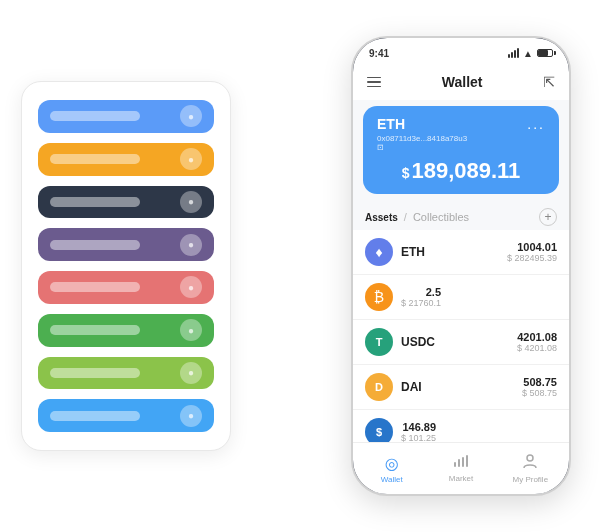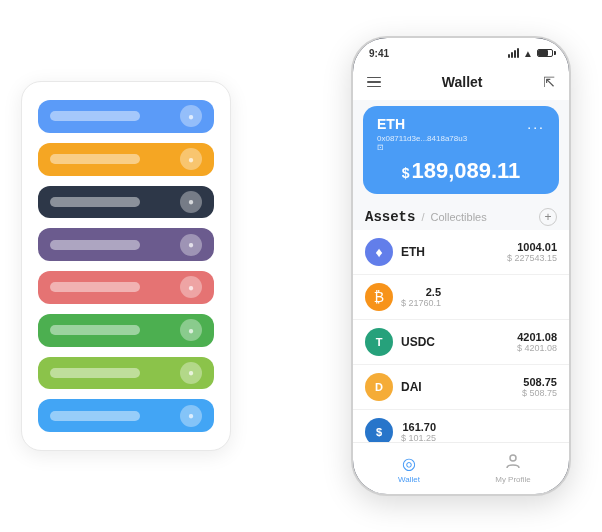--- a/index.html
+++ b/index.html
@@ -261,24 +261,23 @@
       flex-shrink: 0;
     }
 
     .assets-tabs {
       display: flex;
       gap: 6px;
       align-items: center;
     }
 
     .assets-tab-active {
-      font-size: 14px;
+      font-size: 10px;
       font-weight: 600;
       color: #222;
-      font-family: Liberation Mono, monospace;
     }
 
     .assets-tab-sep {
       font-size: 11px;
       color: #bbb;
     }
 
     .assets-tab-inactive {
       font-size: 11px;
       color: #aaa;
@@ -486,21 +485,21 @@
         </div>
       </div>
 
       <div class="asset-list">
 
         <div class="asset-item">
           <div class="asset-icon eth-icon">♦</div>
           <span class="asset-name">ETH</span>
           <div class="asset-amounts">
             <span class="asset-amount-primary">1004.01</span>
-            <span class="asset-amount-secondary">$ 227543.15</span>
+            <span class="asset-amount-secondary">$ 282495.39</span>
           </div>
         </div>
 
         <div class="asset-item">
           <div class="asset-icon imbtc-icon">₿</div>
           <div class="asset-amounts">
             <span class="asset-amount-primary">2.5</span>
             <span class="asset-amount-secondary">$ 21760.1</span>
           </div>
         </div>
@@ -519,32 +518,43 @@
           <span class="asset-name">DAI</span>
           <div class="asset-amounts">
             <span class="asset-amount-primary">508.75</span>
             <span class="asset-amount-secondary">$ 508.75</span>
           </div>
         </div>
 
         <div class="asset-item">
           <div class="asset-icon usdc-icon" style="font-size:11px;font-weight:700;">$</div>
           <div class="asset-amounts">
-            <span class="asset-amount-primary">161.70</span>
+            <span class="asset-amount-primary">146.89</span>
             <span class="asset-amount-secondary">$ 101.25</span>
           </div>
         </div>
 
       </div>
     </div>
 
     <div class="phone-bottom-nav">
       <div class="bottom-nav-item">
         <span class="bottom-nav-icon active">◎</span>
         <span class="bottom-nav-label active">Wallet</span>
+      </div>
+      <div class="bottom-nav-item">
+        <span class="bottom-nav-icon">
+          <svg width="16" height="14" viewBox="0 0 16 14" fill="none">
+            <rect x="1" y="8" width="2" height="5" fill="#aaa" rx="1"></rect>
+            <rect x="5" y="5" width="2" height="8" fill="#aaa" rx="1"></rect>
+            <rect x="9" y="3" width="2" height="10" fill="#aaa" rx="1"></rect>
+            <rect x="13" y="1" width="2" height="12" fill="#aaa" rx="1"></rect>
+          </svg>
+        </span>
+        <span class="bottom-nav-label">Market</span>
       </div>
       <div class="bottom-nav-item">
         <span class="bottom-nav-icon">
           <svg width="16" height="16" viewBox="0 0 16 16" fill="none">
             <circle cx="8" cy="5" r="3" stroke="#aaa" stroke-width="1.5" fill="none"></circle>
             <path d="M2 15 C2 11 14 11 14 15" stroke="#aaa" stroke-width="1.5" fill="none"></path>
           </svg>
         </span>
         <span class="bottom-nav-label">My Profile</span>
       </div>

